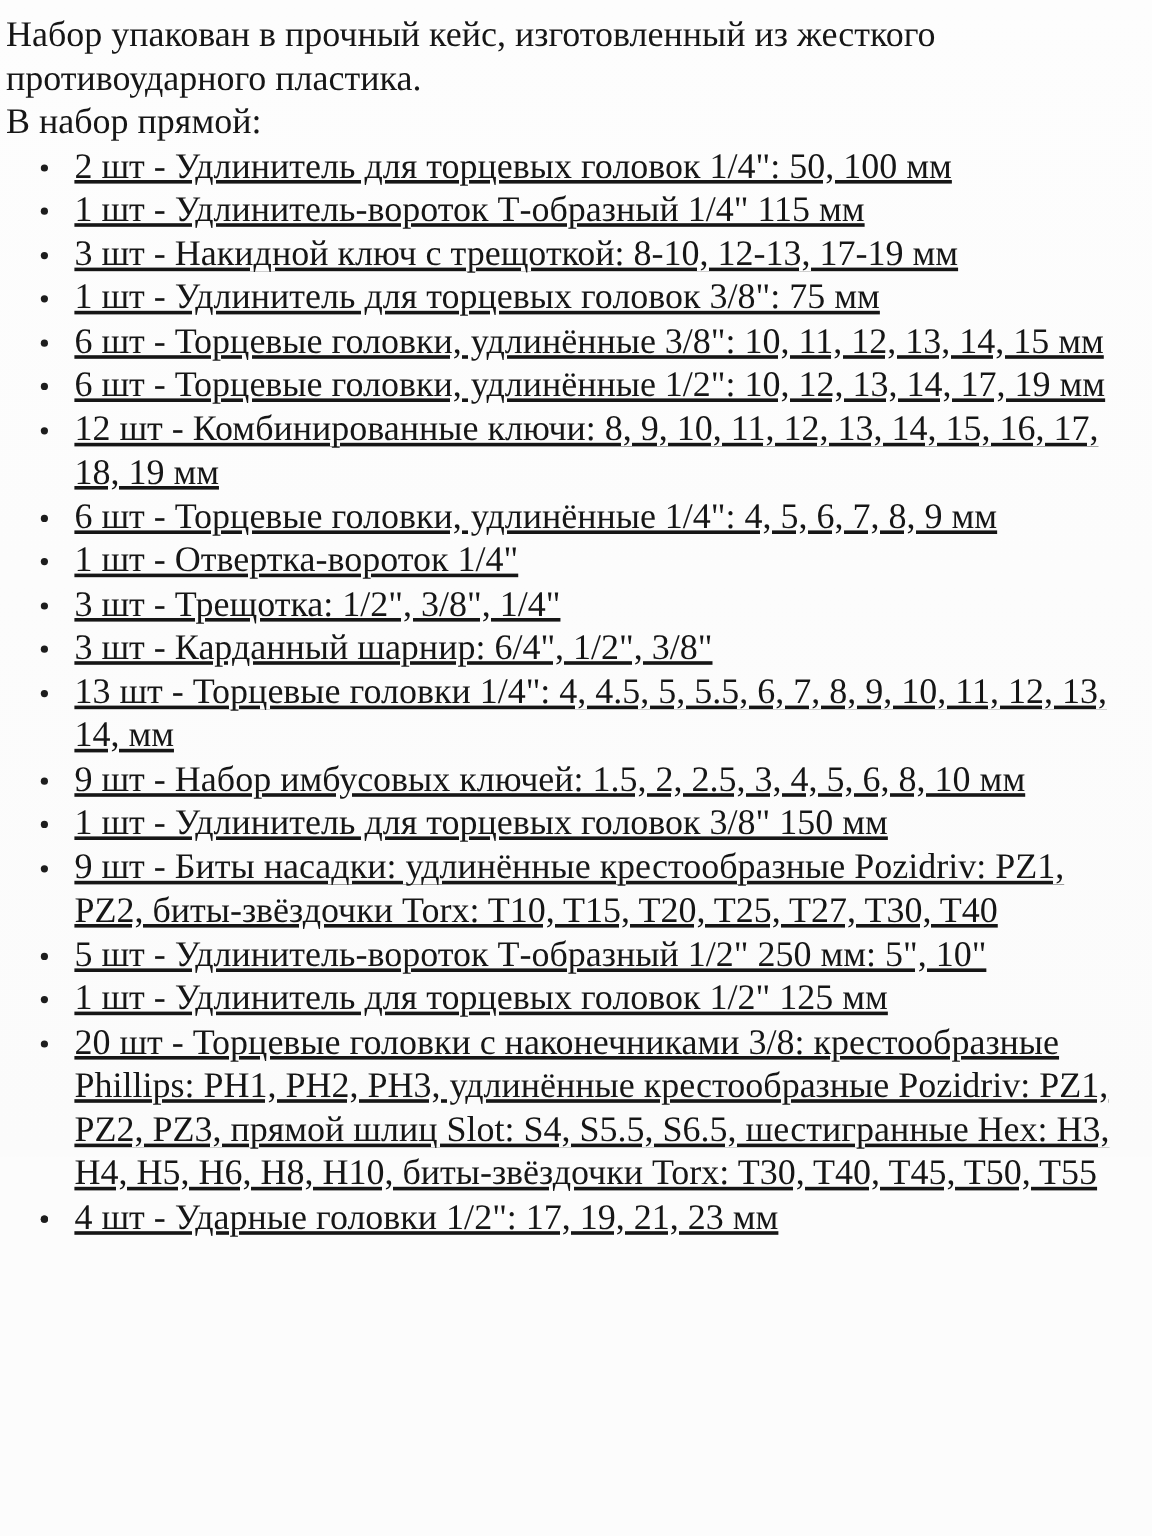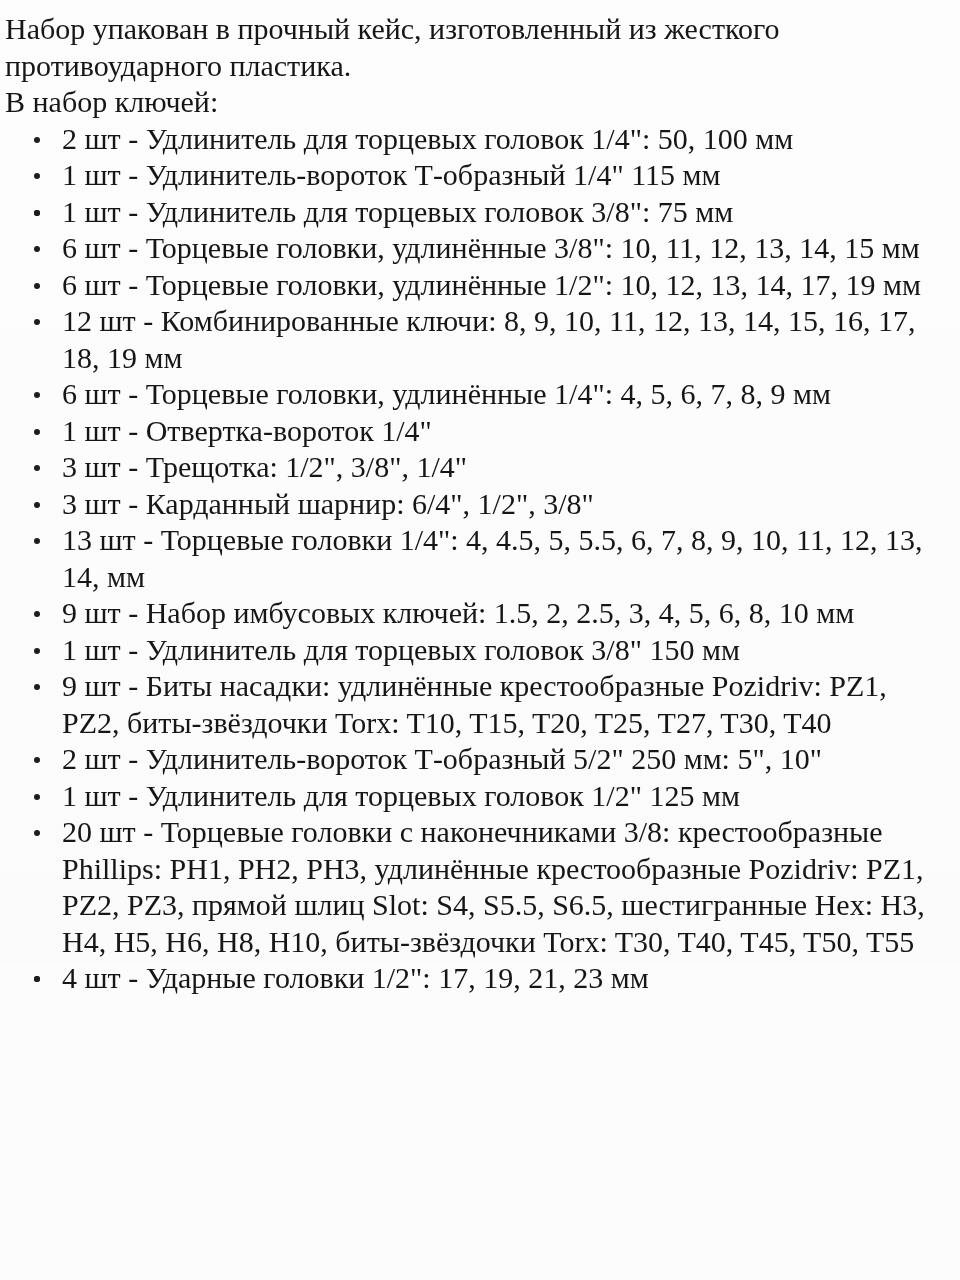--- a/index.html
+++ b/index.html
@@ -30,56 +30,57 @@
   ul.contents {
     list-style: none;
     margin: 0;
     padding: 0;
   }
   ul.contents li {
     position: relative;
     padding-left: 57px;
     padding-right: 2px;
     margin: 0;
+    text-decoration: underline;
   }
   ul.contents li .dot {
     position: absolute;
     left: 29px;
     top: 16px;
     width: 6px;
     height: 6px;
     border-radius: 50%;
     background: #1d1d1d;
   }
 </style>
 </head>
 <body>
 
 <div class="page">
 
   <p class="intro">Набор упакован в прочный кейс, изготовленный из жесткого противоударного пластика.</p>
-  <p class="intro">В набор ключей:</p>
+  <p class="intro">В набор прямой:</p>
 
   <ul class="contents">
     <li><span class="dot"></span><span>2 шт - Удлинитель для торцевых головок 1/4": 50, 100 мм</span></li>
     <li><span class="dot"></span><span>1 шт - Удлинитель-вороток Т-образный 1/4" 115 мм</span></li>
-    <li><span class="dot"></span></li>
+    <li><span class="dot"></span><span>3 шт - Накидной ключ с трещоткой: 8-10, 12-13, 17-19 мм</span></li>
     <li><span class="dot"></span><span>1 шт - Удлинитель для торцевых головок 3/8": 75 мм</span></li>
     <li><span class="dot"></span><span>6 шт - Торцевые головки, удлинённые 3/8": 10, 11, 12, 13, 14, 15 мм</span></li>
     <li><span class="dot"></span><span>6 шт - Торцевые головки, удлинённые 1/2": 10, 12, 13, 14, 17, 19 мм</span></li>
     <li><span class="dot"></span><span>12 шт - Комбинированные ключи: 8, 9, 10, 11, 12, 13, 14, 15, 16, 17, 18, 19 мм</span></li>
     <li><span class="dot"></span><span>6 шт - Торцевые головки, удлинённые 1/4": 4, 5, 6, 7, 8, 9 мм</span></li>
     <li><span class="dot"></span><span>1 шт - Отвертка-вороток 1/4"</span></li>
     <li><span class="dot"></span><span>3 шт - Трещотка: 1/2", 3/8", 1/4"</span></li>
     <li><span class="dot"></span><span>3 шт - Карданный шарнир: 6/4", 1/2", 3/8"</span></li>
     <li><span class="dot"></span><span>13 шт - Торцевые головки 1/4": 4, 4.5, 5, 5.5, 6, 7, 8, 9, 10, 11, 12, 13, 14, мм</span></li>
     <li><span class="dot"></span><span>9 шт - Набор имбусовых ключей: 1.5, 2, 2.5, 3, 4, 5, 6, 8, 10 мм</span></li>
     <li><span class="dot"></span><span>1 шт - Удлинитель для торцевых головок 3/8" 150 мм</span></li>
     <li><span class="dot"></span><span>9 шт - Биты насадки: удлинённые крестообразные Pozidriv: PZ1, PZ2, биты-звёздочки Torx: T10, T15, T20, T25, T27, T30, T40</span></li>
-    <li><span class="dot"></span><span>2 шт - Удлинитель-вороток Т-образный 5/2" 250 мм: 5", 10"</span></li>
+    <li><span class="dot"></span><span>5 шт - Удлинитель-вороток Т-образный 1/2" 250 мм: 5", 10"</span></li>
     <li><span class="dot"></span><span>1 шт - Удлинитель для торцевых головок 1/2" 125 мм</span></li>
     <li><span class="dot"></span><span>20 шт - Торцевые головки с наконечниками 3/8: крестообразные Phillips: PH1, PH2, PH3, удлинённые крестообразные Pozidriv: PZ1, PZ2, PZ3, прямой шлиц Slot: S4, S5.5, S6.5, шестигранные Hex: H3, H4, H5, H6, H8, H10, биты-звёздочки Torx: T30, T40, T45, T50, T55</span></li>
     <li><span class="dot"></span></li>
     <li><span class="dot"></span><span>4 шт - Ударные головки 1/2": 17, 19, 21, 23 мм</span></li>
 
   </ul>
 
 </div>
 
 </body></html>

